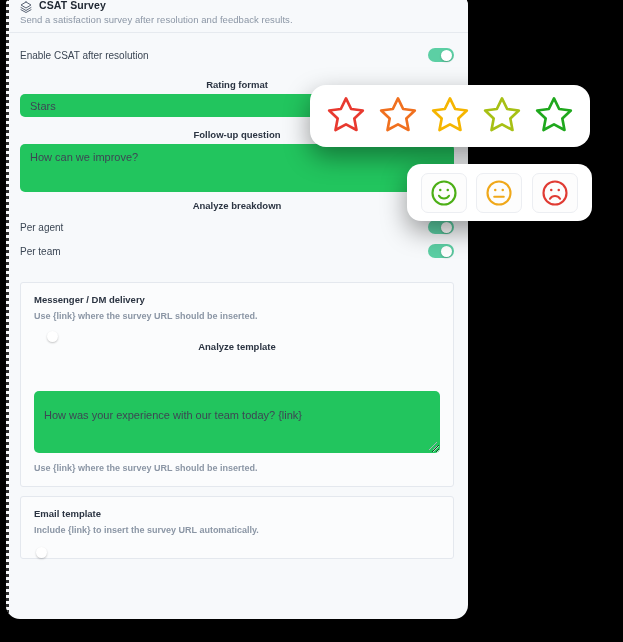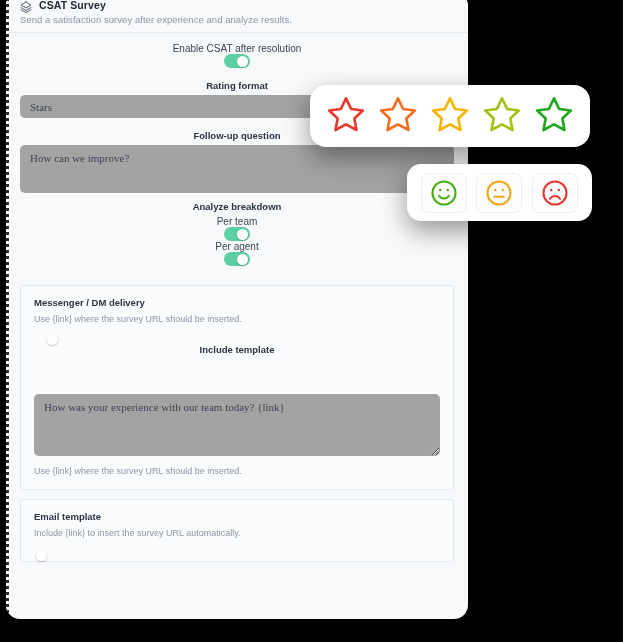--- a/index.html
+++ b/index.html
@@ -45,38 +45,37 @@
   .hdr-sub {
     font-size: 9.5px; color: #8b96a5; margin-top: 3px; letter-spacing: .05px;
   }
   .stack-icon { width: 12px; height: 12px; display:block; }
 
   .body { padding: 0 14px 10px 14px; }
 
   .row {
     display: flex; align-items: center; justify-content: space-between;
     min-height: 24px;
-    flex-direction: column;
   }
   .lbl-plain  { font-size: 10px; color: #3b4654; }
-  .hint { font-size: 9px; color: #8b96a5; }
+  .hint { font-size: 9px; color: #8b96a5; font-weight: bold; }
 
   .field-label { font-size: 9.5px; font-weight: bold; color: #2b3442; margin-bottom: 4px; text-align: center; }
 
   .input-box {
     width: 100%;
-    background: #a3a3a3;
+    background: #22c55e;
     border: none; border-radius: 5px;
-    font-family: Liberation Serif, serif;
+    font-family: Liberation Sans, sans-serif;
     font-size: 11px; color: #3d4654;
     padding: 6px 10px;
   }
   .select-box { height: 23px; display: flex; align-items: center; }
   .ta-tall { height: 48px; display: block; padding-top: 7px; }
-  .ta-msg  { height: 62px; display: block; padding-top: 7px; position: relative; margin-top: 39px; }
+  .ta-msg  { height: 62px; display: block; padding-top: 18px; position: relative; margin-top: 39px; }
 
   .resize-grip {
     position: absolute; right: 3px; bottom: 3px;
     width: 8px; height: 8px;
     background:
       linear-gradient(135deg, transparent 0 45%, #a9b0bb 45% 55%, transparent 55% 100%),
       linear-gradient(135deg, transparent 0 70%, #a9b0bb 70% 80%, transparent 80% 100%);
   }
 
   
@@ -143,21 +142,21 @@
       <div class="hdr-row">
         <span class="stack-icon">
           <svg viewBox="0 0 24 24" width="12" height="12" fill="none" stroke="#5a6475" stroke-width="2" stroke-linecap="round" stroke-linejoin="round">
             <polygon points="12 2 22 8 12 14 2 8 12 2"></polygon>
             <polyline points="2 13 12 19 22 13"></polyline>
             <polyline points="2 17.5 12 23 22 17.5"></polyline>
           </svg>
         </span>
         <span class="hdr-title">CSAT Survey</span>
       </div>
-      <div class="hdr-sub">Send a satisfaction survey after experience and analyze results.</div>
+      <div class="hdr-sub">Send a satisfaction survey after resolution and feedback results.</div>
     </div>
 
     <div class="body">
 
       <div class="spacer-10"></div>
 
       <div class="row">
         <span class="lbl-plain">Enable CSAT after resolution</span>
         <span class="tg on">
             <span class="knob"></span>
@@ -175,47 +174,47 @@
 
       <div>
         <div class="field-label">Follow-up question</div>
         <textarea class="input-box ta-tall" placeholder="How can we improve?" style="">How can we improve?</textarea>
       </div>
 
       <div class="spacer-8"></div>
 
       <div>
         <div class="field-label">Analyze breakdown</div>
+        <div class="row">
+          <span class="lbl-plain">Per agent</span>
+          <span class="tg on">
+              <span class="knob"></span>
+            </span>
+        </div>
         <div class="row">
           <span class="lbl-plain">Per team</span>
           <span class="tg on">
               <span class="knob"></span>
             </span>
         </div>
-        <div class="row">
-          <span class="lbl-plain">Per agent</span>
-          <span class="tg on">
-              <span class="knob"></span>
-            </span>
-        </div>
       </div>
 
       <div class="spacer-10"></div>
 
 
       <div class="subcard">
         <div class="subcard-title">Messenger / DM delivery</div>
         <div class="spacer-6"></div>
         <div class="hint">Use {link} where the survey URL should be inserted.</div>
         <div class="spacer-8"></div>
         <span class="tg on"><span class="knob"></span></span>
 
         <div class="spacer-12"></div>
 
-        <div class="field-label">Include template</div>
+        <div class="field-label">Analyze template</div>
         <div style="position:relative;">
           <textarea class="input-box ta-msg" placeholder="How was your experience with our team today? {link}" style="">How was your experience with our team today? {link}</textarea>
           <span class="resize-grip"></span>
         </div>
 
         <div class="spacer-10"></div>
         <div class="hint">Use {link} where the survey URL should be inserted.</div>
       </div>
 
       <div class="subcard">

